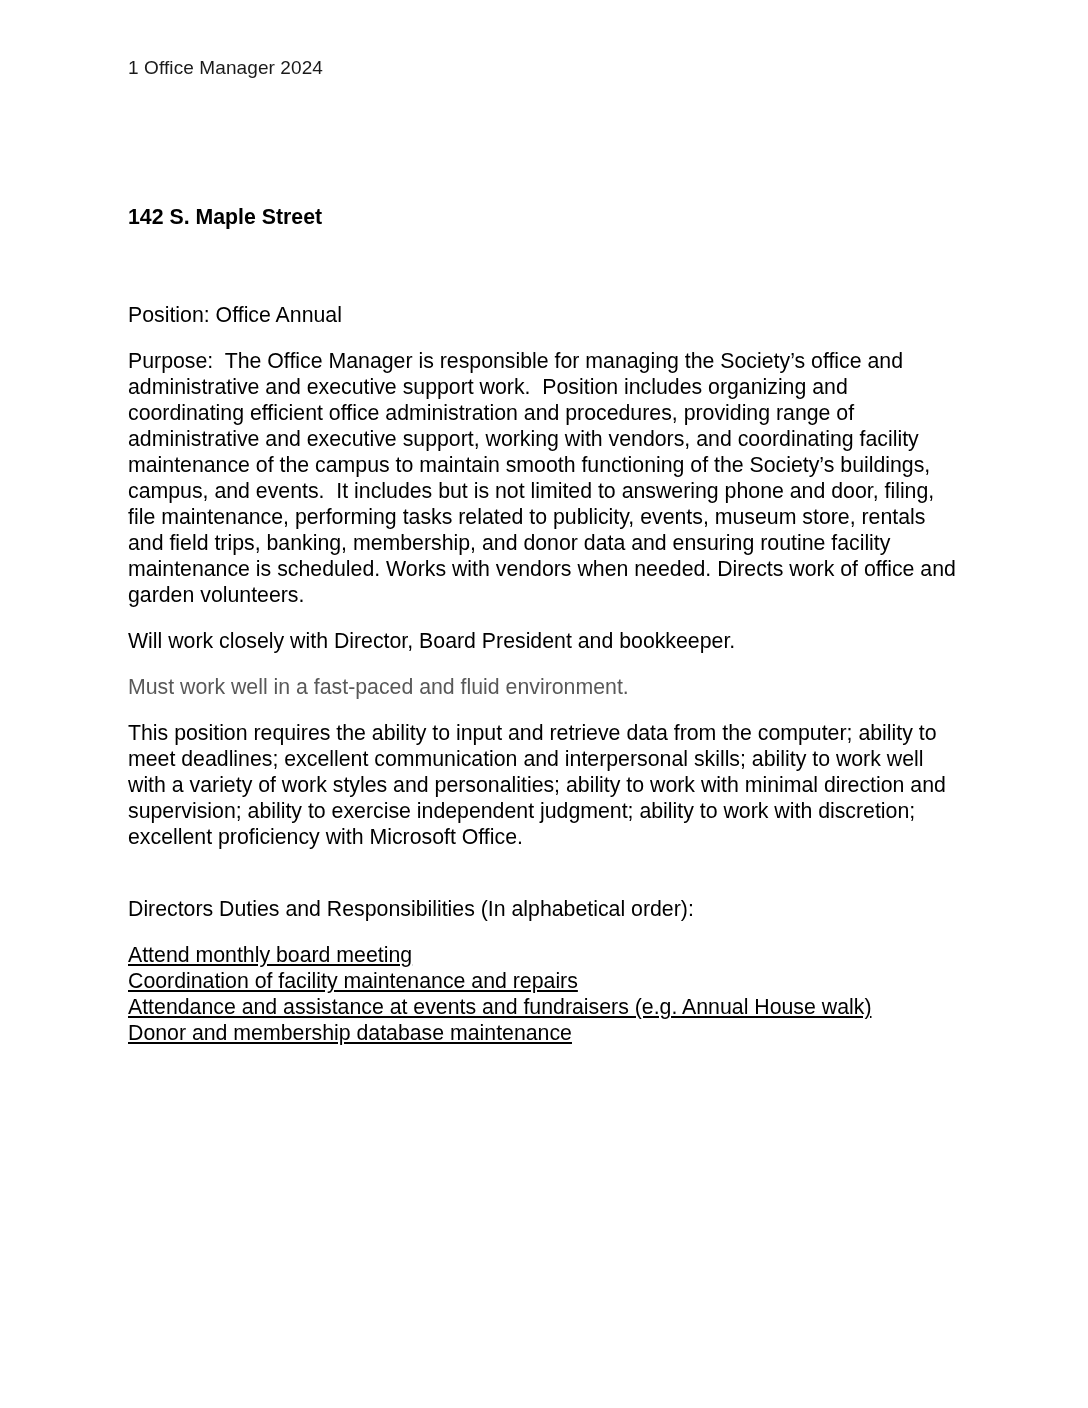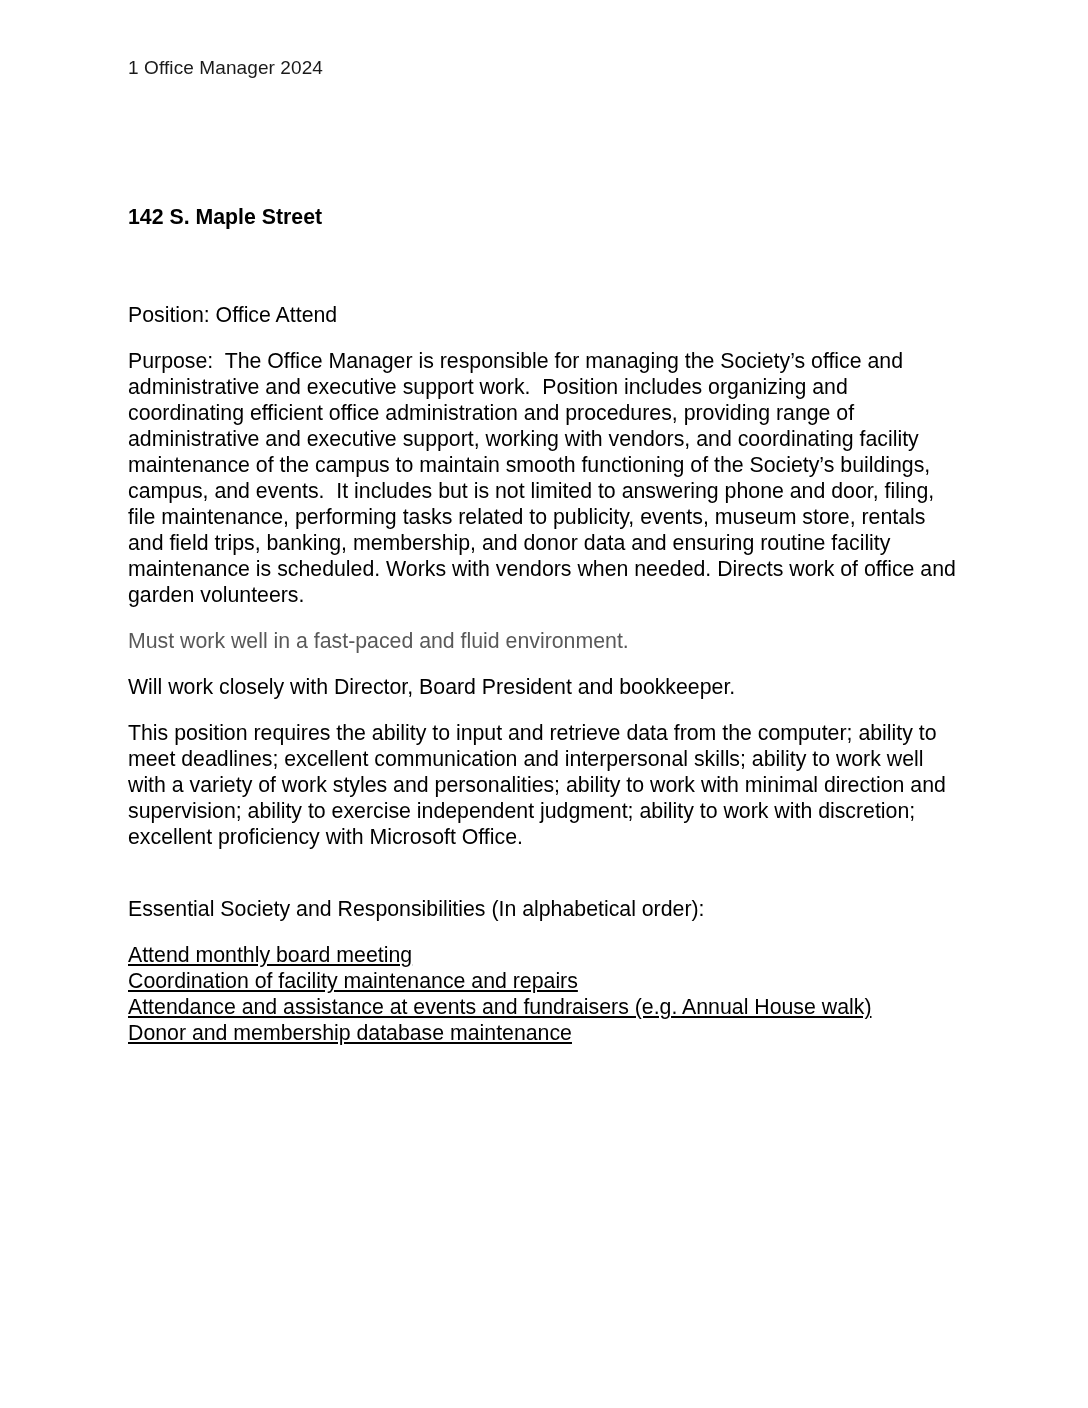--- a/index.html
+++ b/index.html
@@ -38,34 +38,34 @@
 <div class="page">
 
   <div class="doc-header">1 Office Manager 2024</div>
 
   <div class="doc-body">
 
     <div class="para first org-block">
       <div>142 S. Maple Street</div>
     </div>
 
-    <div class="para"><span class="bold">Position</span><span>: Office Attend</span></div>
+    <div class="para"><span class="bold">Position</span><span>: Office Annual</span></div>
 
 
 
 
     <div class="para"><span class="bold">Purpose</span><span>:  The Office Manager is responsible for managing the Society’s office and administrative and executive support work.  Position includes organizing and coordinating efficient office administration and procedures, providing range of administrative and executive support, working with vendors, and coordinating facility maintenance of the campus to maintain smooth functioning of the Society’s buildings, campus, and events.  It includes but is not limited to answering phone and door, filing, file maintenance, performing tasks related to publicity, events, museum store, rentals and field trips, banking, membership, and donor data and ensuring routine facility maintenance is scheduled. Works with vendors when needed. Directs work of office and garden volunteers.</span></div>
 
+    <div class="para">Will work closely with Director, Board President and bookkeeper.</div>
+
     <div class="para muted-para" style="color: rgb(89, 89, 89);">Must work well in a fast-paced and fluid environment.</div>
-
-    <div class="para">Will work closely with Director, Board President and bookkeeper.</div>
 
     <div class="para">This position requires the ability to input and retrieve data from the computer; ability to meet deadlines; excellent communication and interpersonal skills; ability to work well with a variety of work styles and personalities; ability to work with minimal direction and supervision; ability to exercise independent judgment; ability to work with discretion; excellent proficiency with Microsoft Office.</div>
 
-    <div class="section-heading"><span class="bold">Essential Society and Responsibilities (In alphabetical order)</span><span>:</span></div>
+    <div class="section-heading"><span class="bold">Directors Duties and Responsibilities (In alphabetical order)</span><span>:</span></div>
 
     <div class="duties-list">
       <div class="duty-item">Attend monthly board meeting</div>
       <div class="duty-item">Coordination of facility maintenance and repairs</div>
       <div class="duty-item">Attendance and assistance at events and fundraisers (e.g. Annual House walk)</div>
       <div class="duty-item">Donor and membership database maintenance</div>
 
     </div>
 
   </div>

